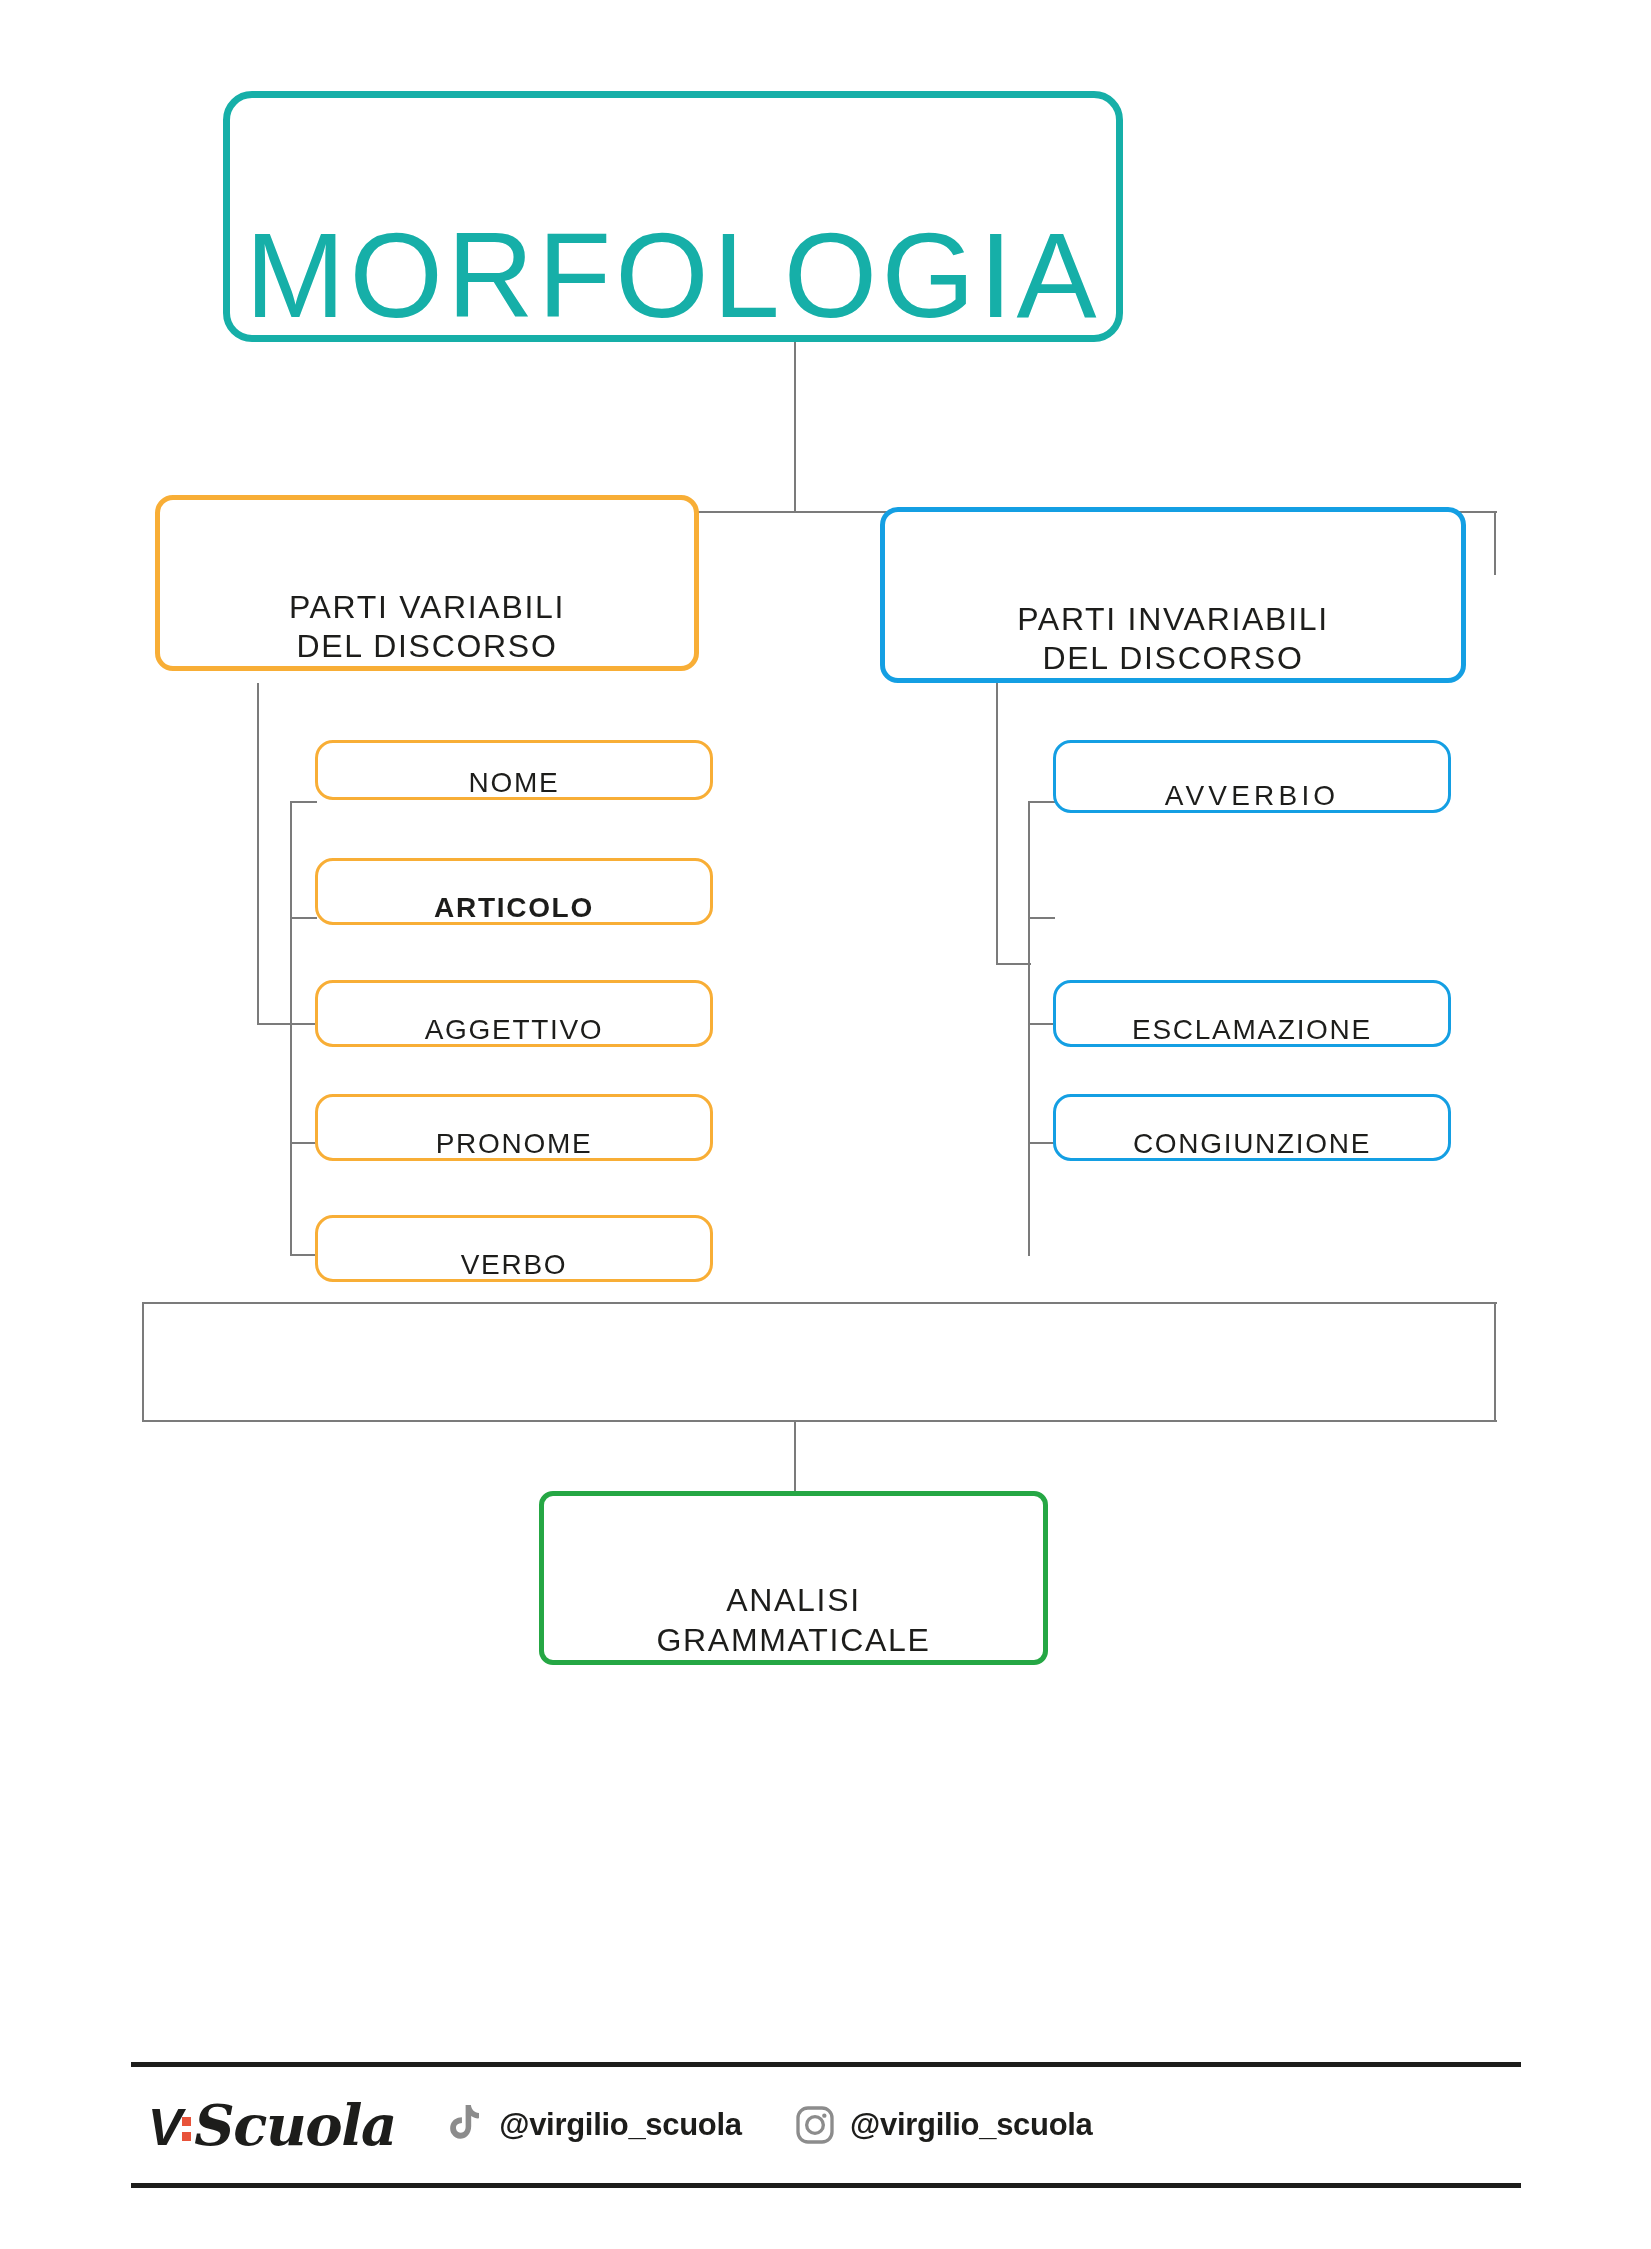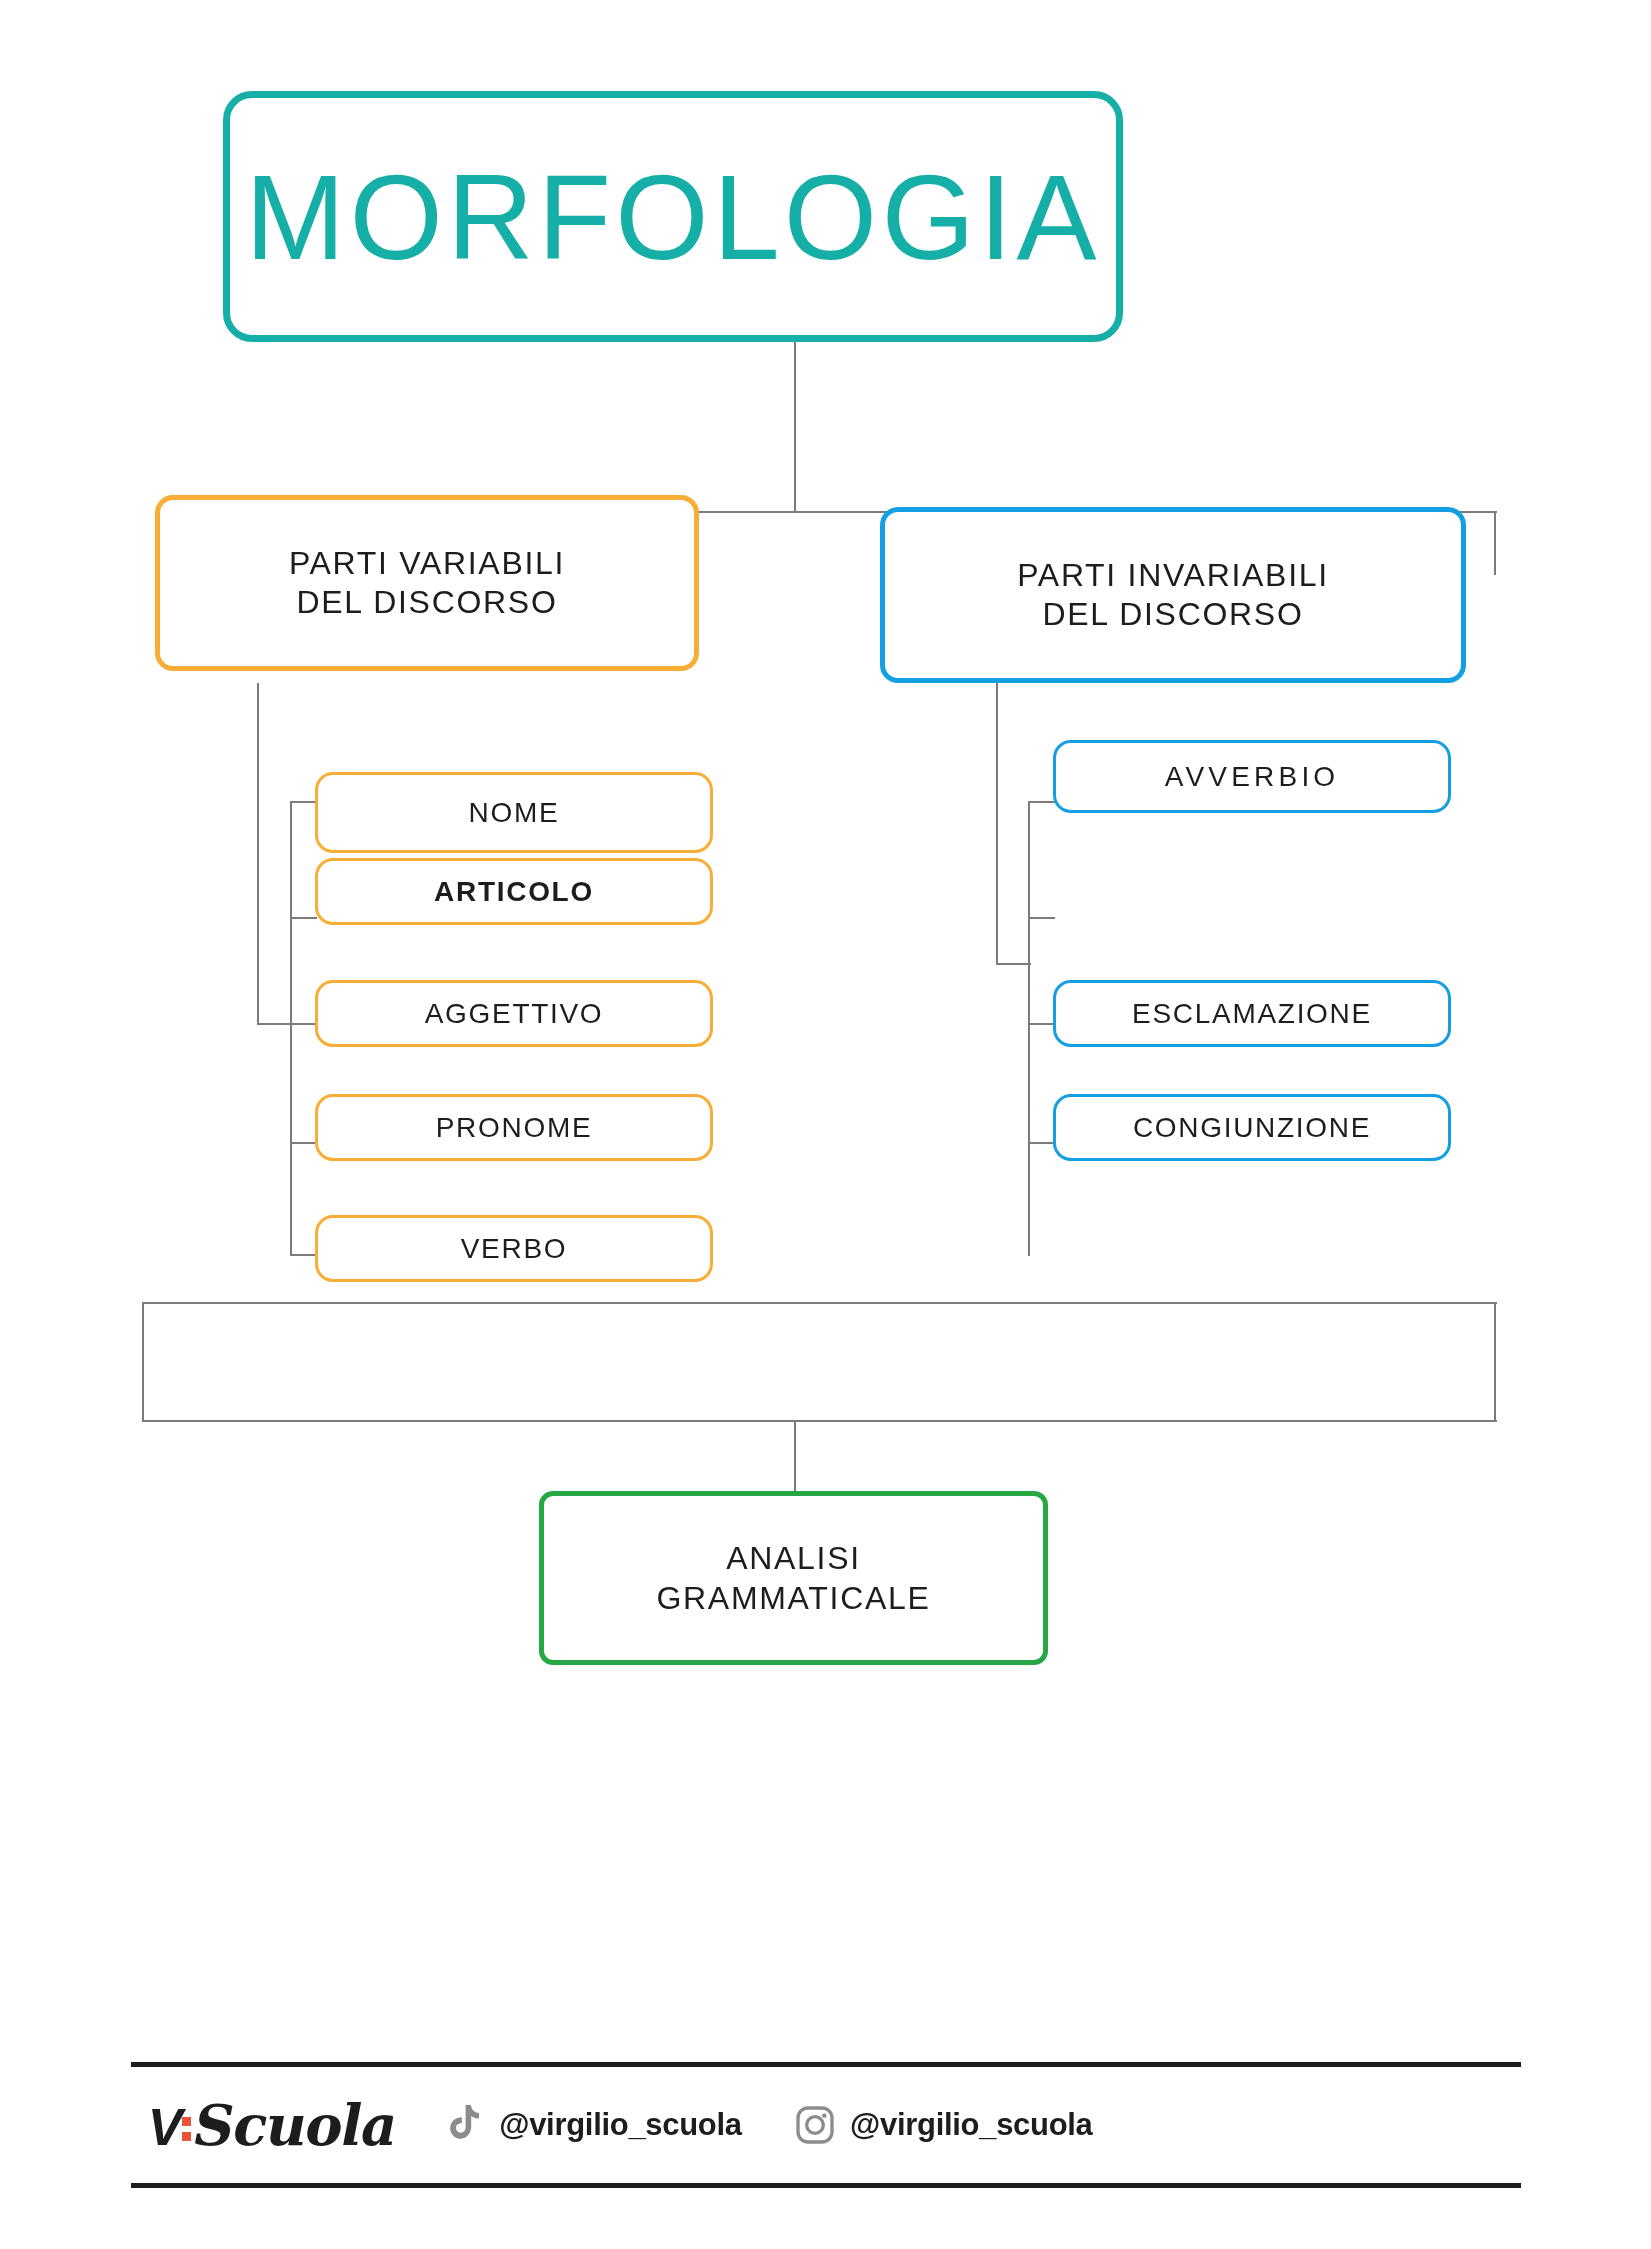--- a/index.html
+++ b/index.html
@@ -26,21 +26,21 @@
   }
   .vline { width: 2.1px; }
   .hline { height: 2.1px; }
 
   
   .node {
     position: absolute;
     box-sizing: border-box;
     background: #ffffff;
     display: flex;
-    align-items: center;
+    align-items: flex-end;
     justify-content: center;
     text-align: center;
     color: #1d1d1b;
   }
 
   
   .node--root {
     border: 7px solid #16afa8;
     border-radius: 29px;
     color: #16afa8;
@@ -199,21 +199,21 @@
   <div class="line hline" style="left:257px; top:1023px; width:35px; height:2.1px;"></div>
 
   <div class="line vline" style="left:290px; top:801px; width:2.1px; height:455px;"></div>
 
   <div class="line hline" style="left:290px; top:801px; width:26.5px; height:2.1px;"></div>
   <div class="line hline" style="left:290px; top:917px; width:26.5px; height:2.1px;"></div>
   <div class="line hline" style="left:290px; top:1023px; width:26.5px; height:2.1px;"></div>
   <div class="line hline" style="left:290px; top:1142px; width:26.5px; height:2.1px;"></div>
   <div class="line hline" style="left:290px; top:1254px; width:26.5px; height:2.1px;"></div>
 
-  <div class="node node--leaf node--orange" style="left:315px; top:772px; width:398px; height:81px;">
+  <div class="node node--leaf node--orange" style="left:315px; top:740px; width:398px; height:60px;">
     <span>NOME</span>
   </div>
   <div class="node node--leaf node--orange" style="left:315px; top:858px; width:398px; height:67px;font-weight:bold;">
     <span>ARTICOLO</span>
   </div>
   <div class="node node--leaf node--orange" style="left:315px; top:980px; width:398px; height:67px;">
     <span>AGGETTIVO</span>
   </div>
   <div class="node node--leaf node--orange" style="left:315px; top:1094px; width:398px; height:67px;">
     <span>PRONOME</span>

